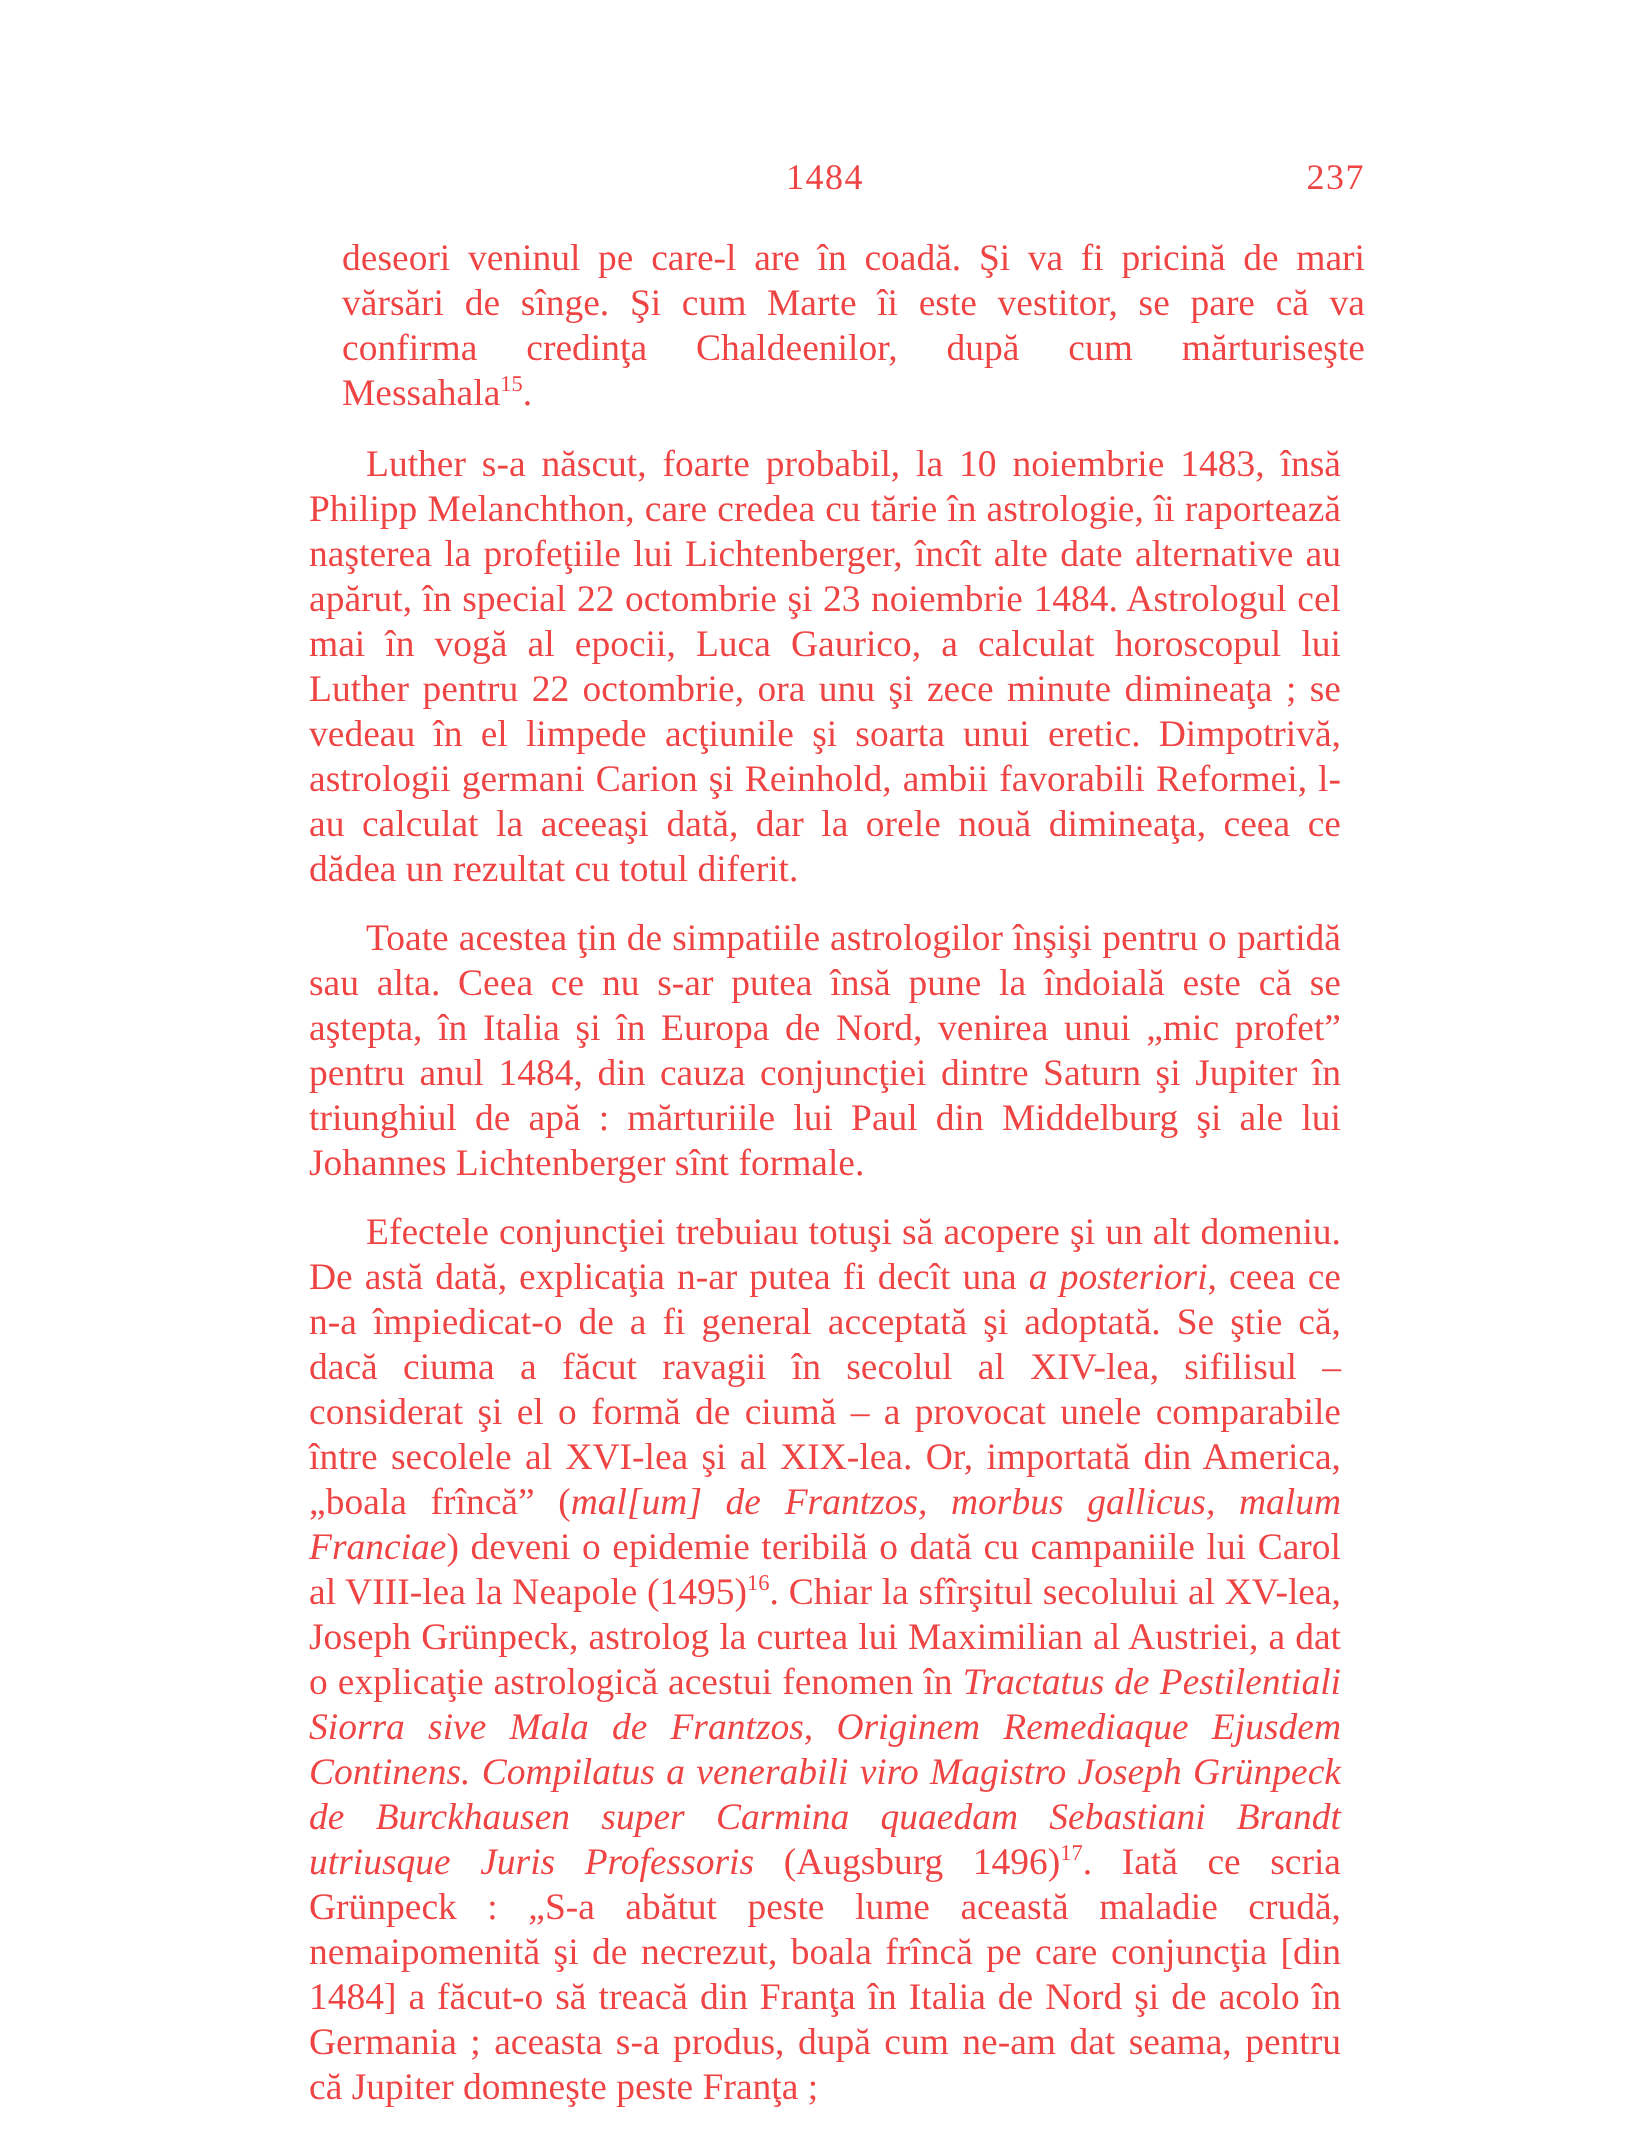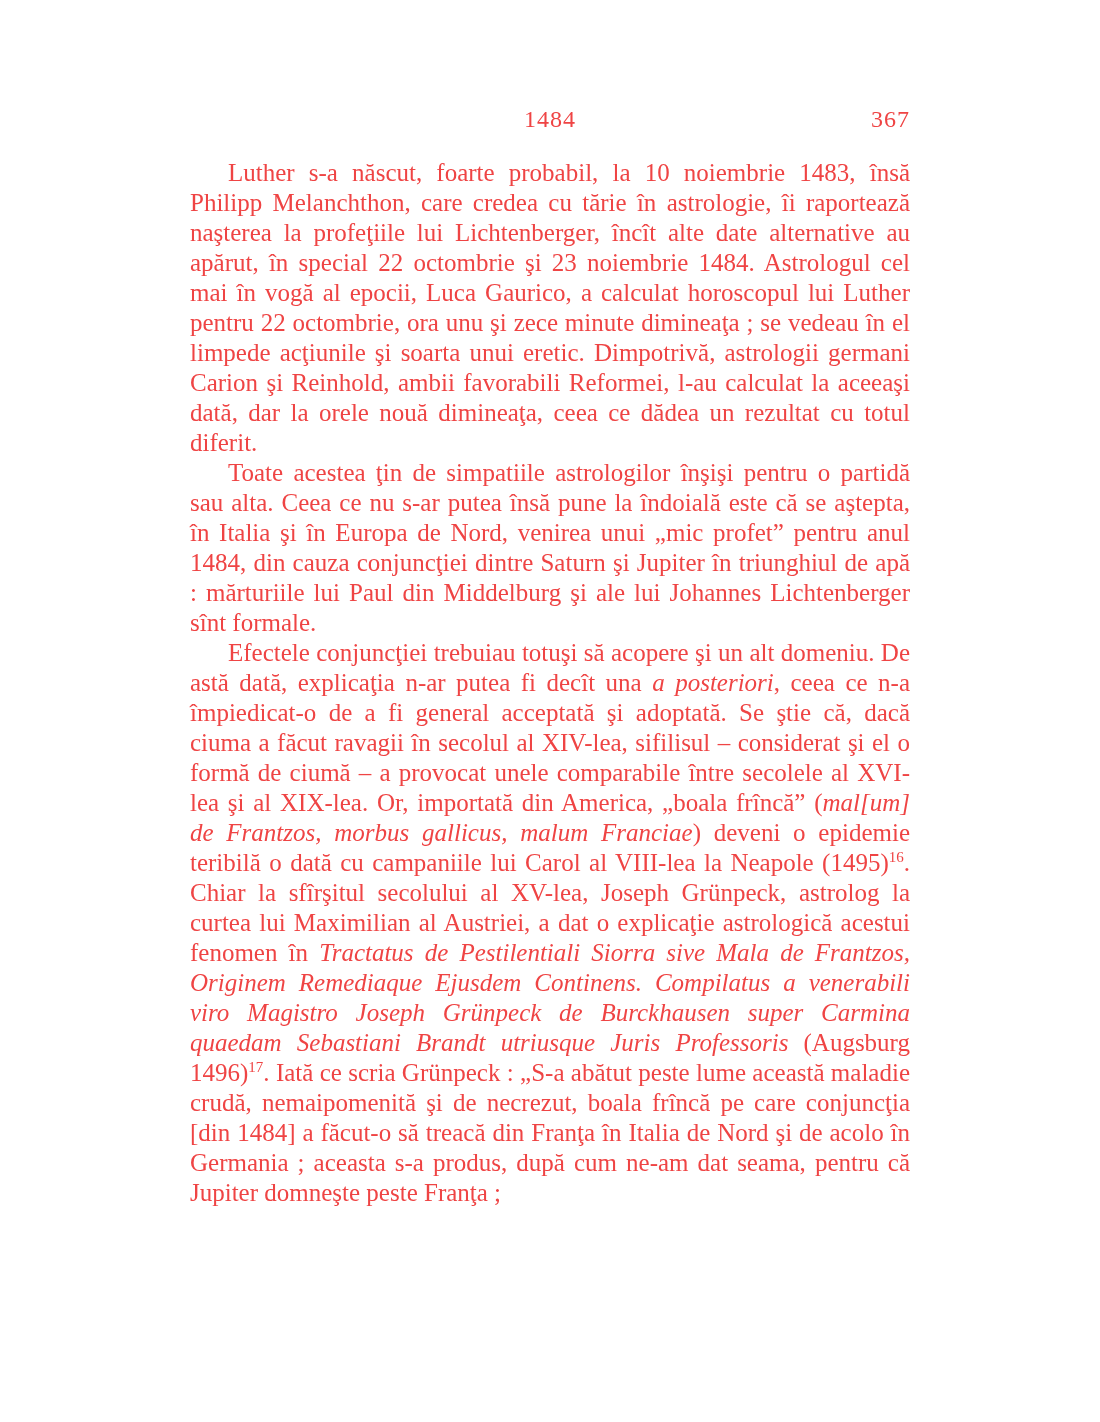--- a/index.html
+++ b/index.html
@@ -46,41 +46,42 @@
     width: 720px;
     font-size: 25px;
     line-height: 30px;
     text-align: justify;
   }
   .quote {
     margin: 0 0 17px 38px;
     padding: 0;
   }
   .body-para {
-    margin: 0;
+    margin: 16px;
     padding: 0;
     text-indent: 38px;
   }
   .body-para i {
   }
   sup {
     font-size: 0.6em;
     line-height: 0;
     vertical-align: super;
     letter-spacing: 0;
   }
 </style>
 </head>
 <body>
 
 <div class="page">
   <div class="running-header">
     <span class="head-title">1484</span>
-    <span class="head-page">367</span>
+    <span class="head-page">237</span>
   </div>
   <div class="text-block">
+    <div class="quote"><span>deseori veninul pe care-l are în coadă. Şi va fi pricină de mari vărsări de sînge. Şi cum Marte îi este vestitor, se pare că va confirma credinţa Chaldeenilor, după cum mărturiseşte Messahala</span><sup>15</sup><span>.</span></div>
     <div>
         <p class="body-para"><span>Luther s-a născut, foarte probabil, la 10 noiembrie 1483, însă Philipp Melanchthon, care credea cu tărie în astrologie, îi raportează naşterea la profeţiile lui Lichtenberger, încît alte date alternative au apărut, în special 22 octombrie şi 23 noiembrie 1484. Astrologul cel mai în vogă al epocii, Luca Gaurico, a calculat horoscopul lui Luther pentru 22 octombrie, ora unu şi zece minute dimineaţa ; se vedeau în el limpede acţiunile şi soarta unui eretic. Dimpotrivă, astrologii germani Carion şi Reinhold, ambii favorabili Reformei, l-au calculat la aceeaşi dată, dar la orele nouă dimineaţa, ceea ce dădea un rezultat cu totul diferit.</span></p>
         <p class="body-para"><span>Toate acestea ţin de simpatiile astrologilor înşişi pentru o partidă sau alta. Ceea ce nu s-ar putea însă pune la îndoială este că se aştepta, în Italia şi în Europa de Nord, venirea unui „mic profet” pentru anul 1484, din cauza conjuncţiei dintre Saturn şi Jupiter în triunghiul de apă : mărturiile lui Paul din Middelburg şi ale lui Johannes Lichtenberger sînt formale.</span></p>
         <p class="body-para"><span>Efectele conjuncţiei trebuiau totuşi să acopere şi un alt domeniu. De astă dată, explicaţia n-ar putea fi decît una </span><i>a posteriori</i><span>, ceea ce n-a împiedicat-o de a fi general acceptată şi adoptată. Se ştie că, dacă ciuma a făcut ravagii în secolul al XIV-lea, sifilisul – considerat şi el o formă de ciumă – a provocat unele comparabile între secolele al XVI-lea şi al XIX-lea. Or, importată din America, „boala frîncă” (</span><i>mal[um] de Frantzos, morbus gallicus, malum Franciae</i><span>) deveni o epidemie teribilă o dată cu campaniile lui Carol al VIII-lea la Neapole (1495)</span><sup>16</sup><span>. Chiar la sfîrşitul secolului al XV-lea, Joseph Grünpeck, astrolog la curtea lui Maximilian al Austriei, a dat o explicaţie astrologică acestui fenomen în </span><i>Tractatus de Pestilentiali Siorra sive Mala de Frantzos, Originem Remediaque Ejusdem Continens. Compilatus a venerabili viro Magistro Joseph Grünpeck de Burckhausen super Carmina quaedam Sebastiani Brandt utriusque Juris Professoris</i><span> (Augsburg 1496)</span><sup>17</sup><span>. Iată ce scria Grünpeck : „S-a abătut peste lume această maladie crudă, nemaipomenită şi de necrezut, boala frîncă pe care conjuncţia [din 1484] a făcut-o să treacă din Franţa în Italia de Nord şi de acolo în Germania ; aceasta s-a produs, după cum ne-am dat seama, pentru că Jupiter domneşte peste Franţa ;</span></p>
       </div>
   </div>
 </div>
 
 </body></html>

